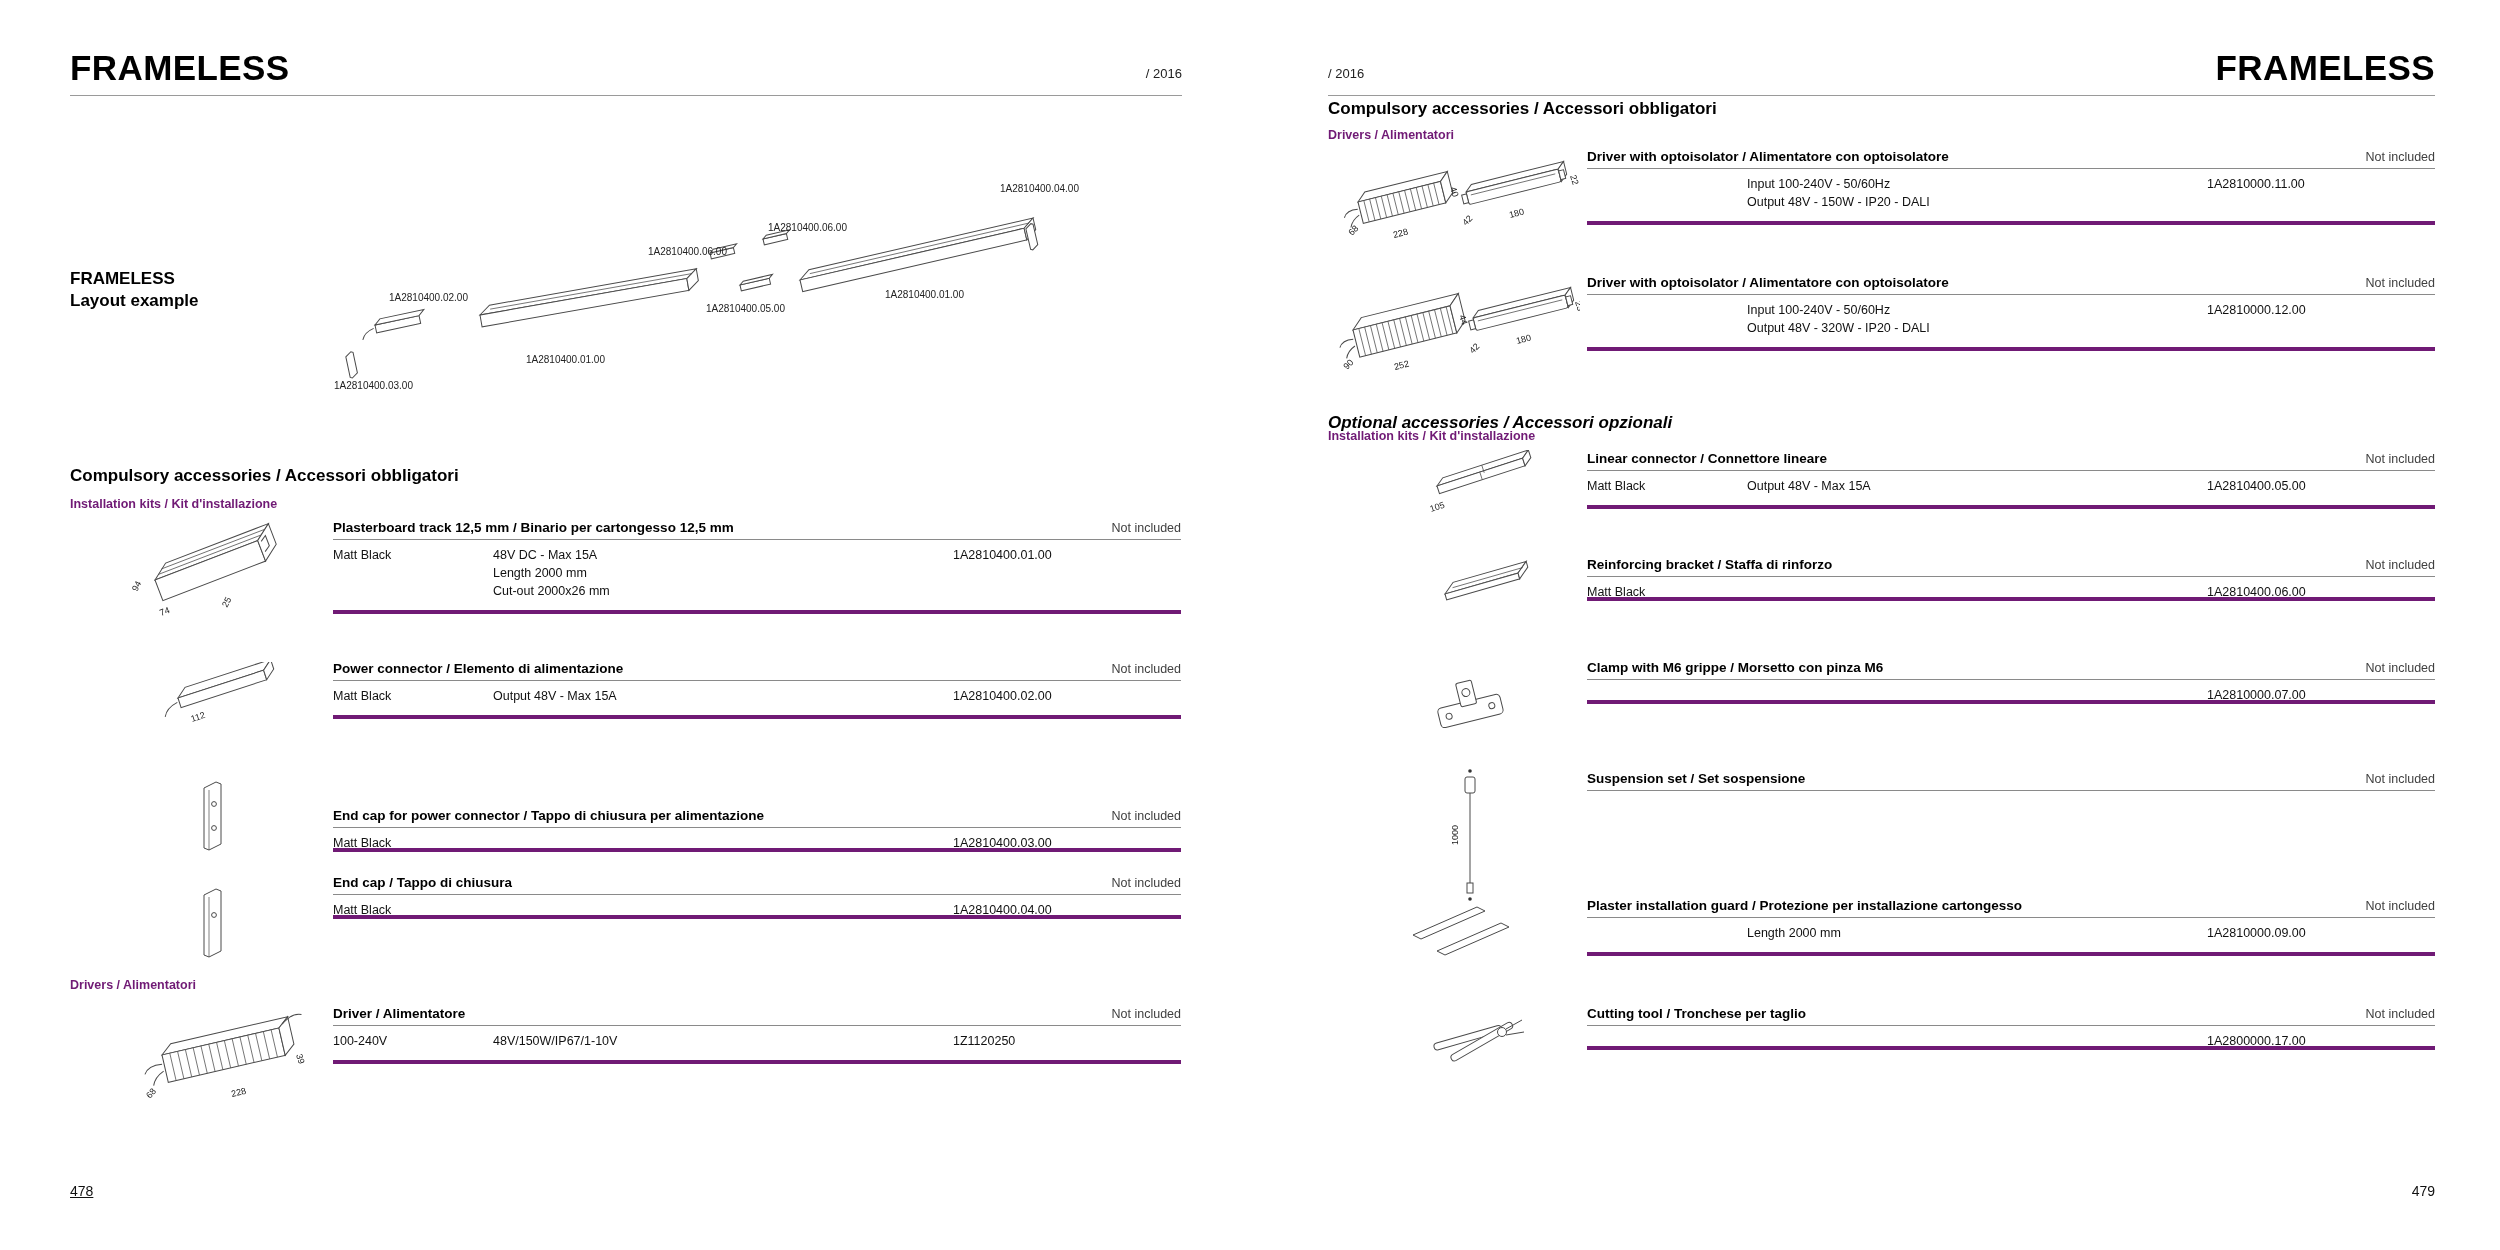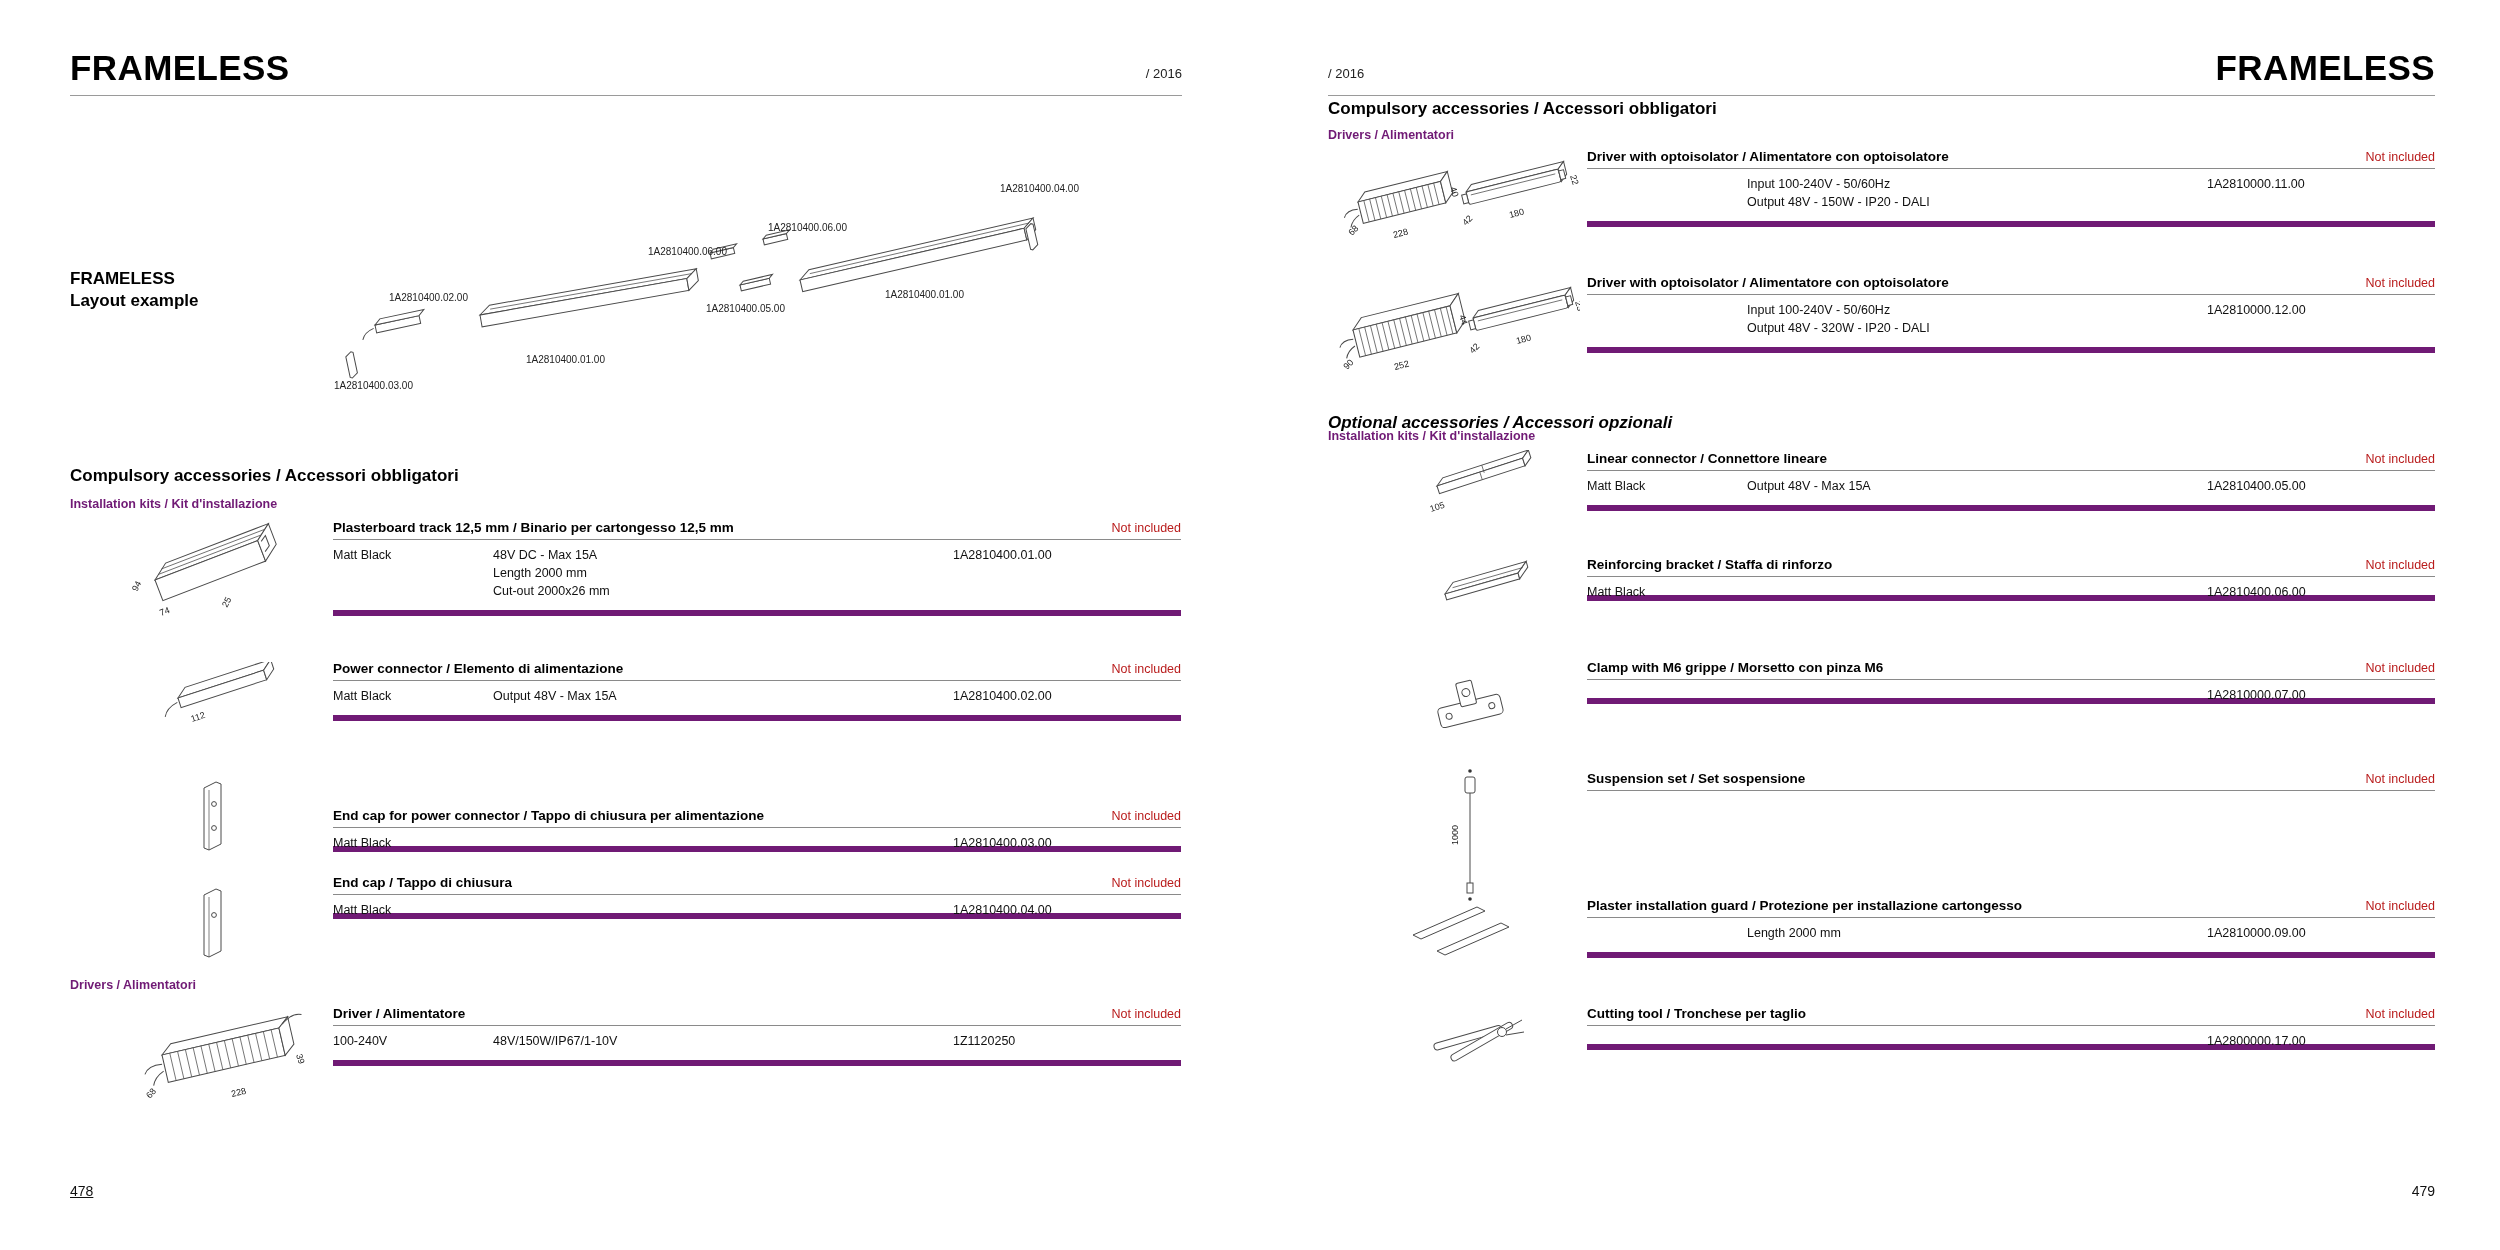--- a/index.html
+++ b/index.html
@@ -21,22 +21,22 @@
 
   .layout-label { position:absolute; left:70px; top:268px; font-size:17px; font-weight:bold; line-height:22px; color:#000; }
 
   .sec-h { position:absolute; font-size:17px; font-weight:bold; color:#000; white-space:nowrap; }
   .sub-h { position:absolute; font-size:12.5px; font-weight:bold; color:#701a75; white-space:nowrap; }
 
   .prow { position:absolute; width:848px; }
   .pr-head { display:flex; justify-content:space-between; align-items:flex-end;
              border-bottom:1px solid #8a8a8a; padding-bottom:4px; }
   .pr-title { font-size:13.5px; font-weight:bold; color:#000; }
-  .pr-ni { font-size:12.5px; color:#b91c1c; }
-  .pr-data { position:relative; border-bottom:6px solid #701a75; padding:6px 0 10px;
+  .pr-ni { font-size:12.5px; color:#404040; }
+  .pr-data { position:relative; border-bottom:4px solid #701a75; padding:6px 0 10px;
              min-height:24px; font-size:12.5px; line-height:18px; color:#111; }
   .pr-col1 { position:absolute; left:0; top:6px; white-space:nowrap; }
   .pr-col2 { margin-left:160px; }
   .pr-code { position:absolute; left:620px; top:6px; white-space:nowrap; }
 
   .dlabel { position:absolute; font-size:10px; color:#222; white-space:nowrap; }
   .pageno { position:absolute; top:1183px; font-size:14px; color:#111; }
   #page-left  .pageno { left:70px;text-decoration:underline; }
   #page-right .pageno { left:78px; width:1107px; text-align:right; }
 

